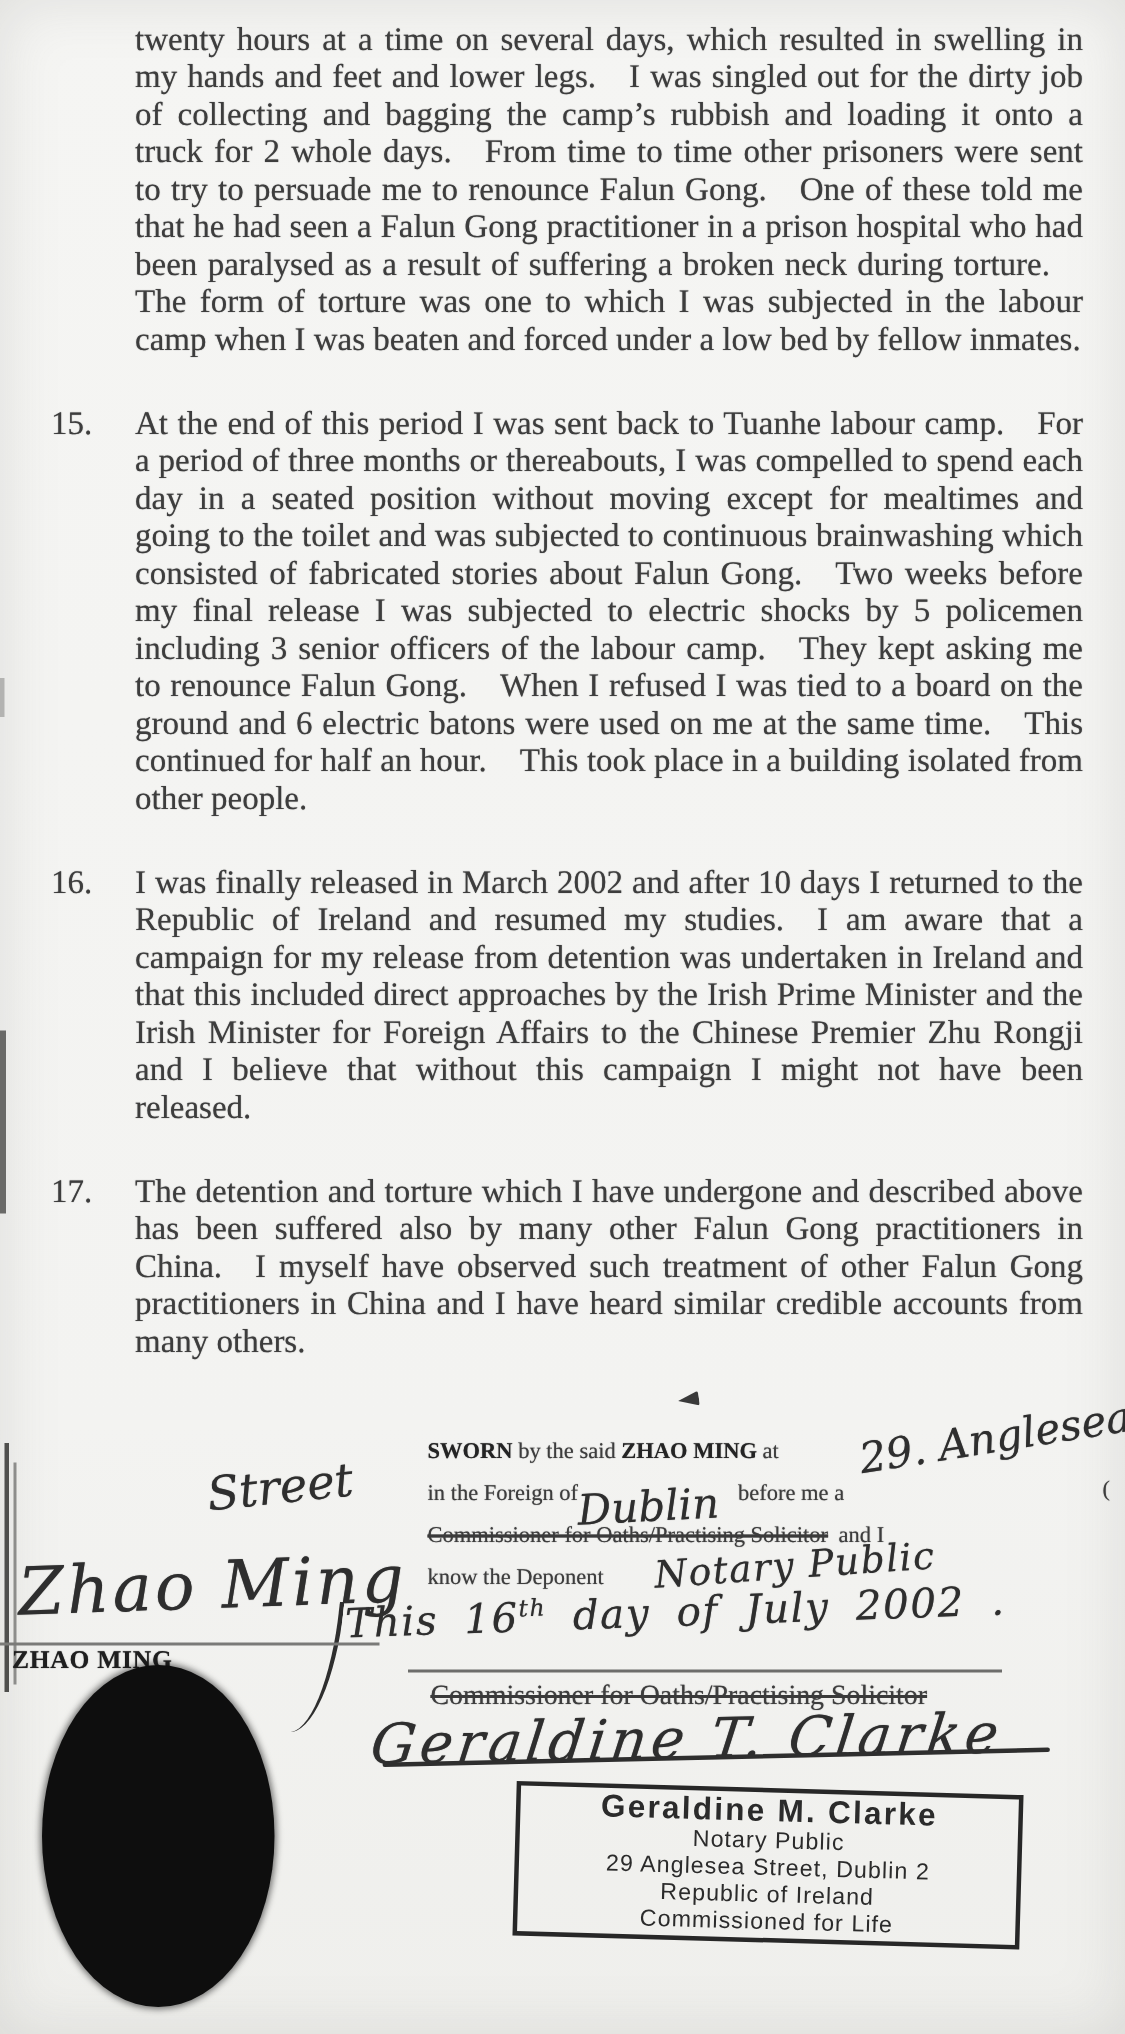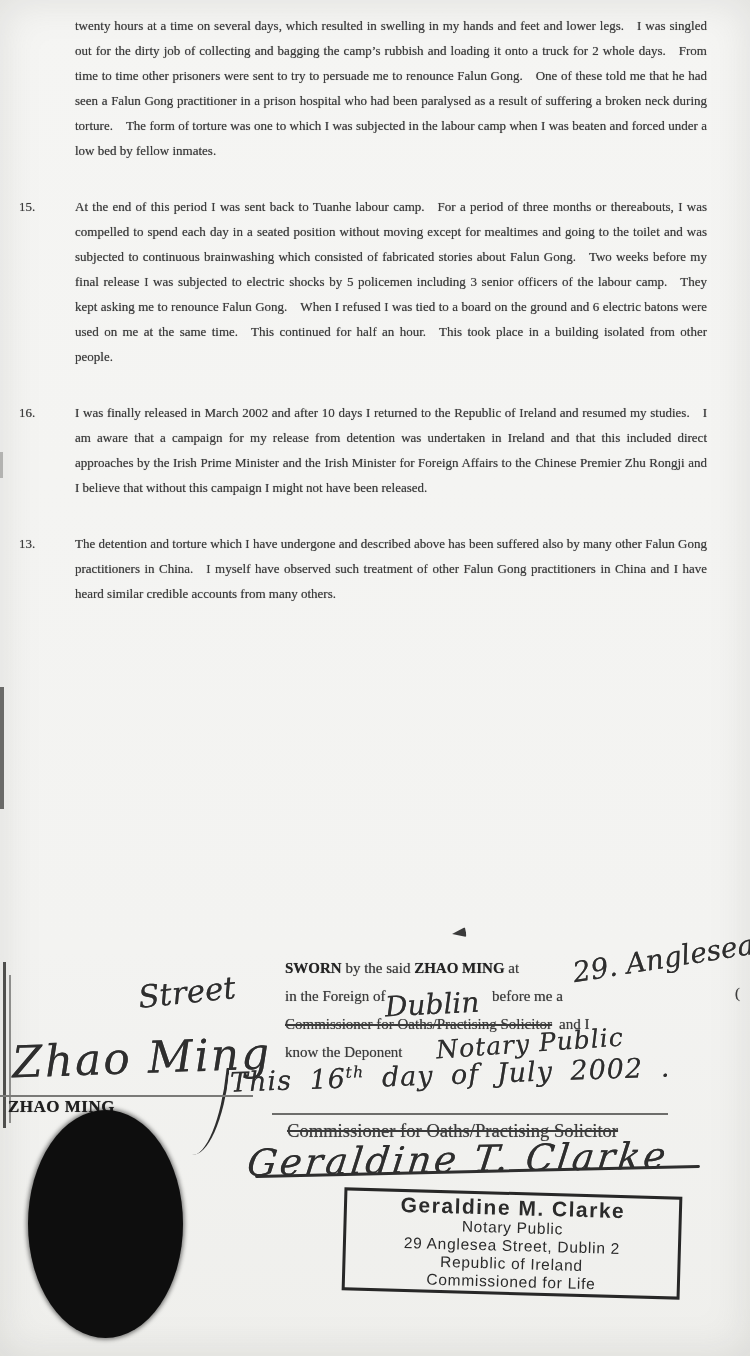--- a/index.html
+++ b/index.html
@@ -5,22 +5,22 @@
   html,body { margin:0; padding:0; background:#9a9a98; }
   .page {
     position:relative; width:750px; height:1356px; margin:0 auto;
     background:linear-gradient(180deg,#f5f5f3 0%,#f3f3f1 70%,#efefec 100%);
     overflow:hidden;
     font-family:"Liberation Serif","DejaVu Serif",serif;
     color:#3d3d3d;
     box-shadow: inset 0 0 40px rgba(120,120,115,0.18);
   }
   
-  .body-text { position:absolute; top:13px; left:75px; width:632px;
-    font-size:13px; line-height:25px; text-align:justify;
+  .body-text { position:absolute; top:13px; left:90px; width:632px;
+    font-size:22px; line-height:25px; text-align:justify;
     text-shadow:0 0 0.7px rgba(70,70,70,0.75); }
   .para { position:relative; margin:0 0 31px 0; }
   .para:last-child { margin-bottom:0; }
   .para-num { position:absolute; left:-56px; top:0; text-align:right; }
   
   .sig-area { position:absolute; left:0; top:930px; width:750px; height:426px; }
   .ink-mark { position:absolute; left:452px; top:-2px; width:0; height:0;
     border-top:5px solid transparent; border-bottom:5px solid transparent;
     border-right:14px solid #3a3a3a; transform:rotate(-8deg); border-radius:2px; }
   .jurat { position:absolute; left:285px; top:24px; width:445px;
@@ -88,21 +88,21 @@
     </div>
     <div class="para">
       <span class="para-num">15.</span>
       <span>At the end of this period I was sent back to Tuanhe labour camp.  For a period of three months or thereabouts, I was compelled to spend each day in a seated position without moving except for mealtimes and going to the toilet and was subjected to continuous brainwashing which consisted of fabricated stories about Falun Gong.  Two weeks before my final release I was subjected to electric shocks by 5 policemen including 3 senior officers of the labour camp.  They kept asking me to renounce Falun Gong.  When I refused I was tied to a board on the ground and 6 electric batons were used on me at the same time.  This continued for half an hour.  This took place in a building isolated from other people.</span>
     </div>
     <div class="para">
       <span class="para-num">16.</span>
       <span>I was finally released in March 2002 and after 10 days I returned to the Republic of Ireland and resumed my studies.  I am aware that a campaign for my release from detention was undertaken in Ireland and that this included direct approaches by the Irish Prime Minister and the Irish Minister for Foreign Affairs to the Chinese Premier Zhu Rongji and I believe that without this campaign I might not have been released.</span>
     </div>
     <div class="para">
-      <span class="para-num">13.</span>
+      <span class="para-num">17.</span>
       <span>The detention and torture which I have undergone and described above has been suffered also by many other Falun Gong practitioners in China.  I myself have observed such treatment of other Falun Gong practitioners in China and I have heard similar credible accounts from many others.</span>
     </div>
   </div>
 
   <div class="sig-area">
 
     <div class="ink-mark"></div>
 
     <div class="jurat">
       <div>

